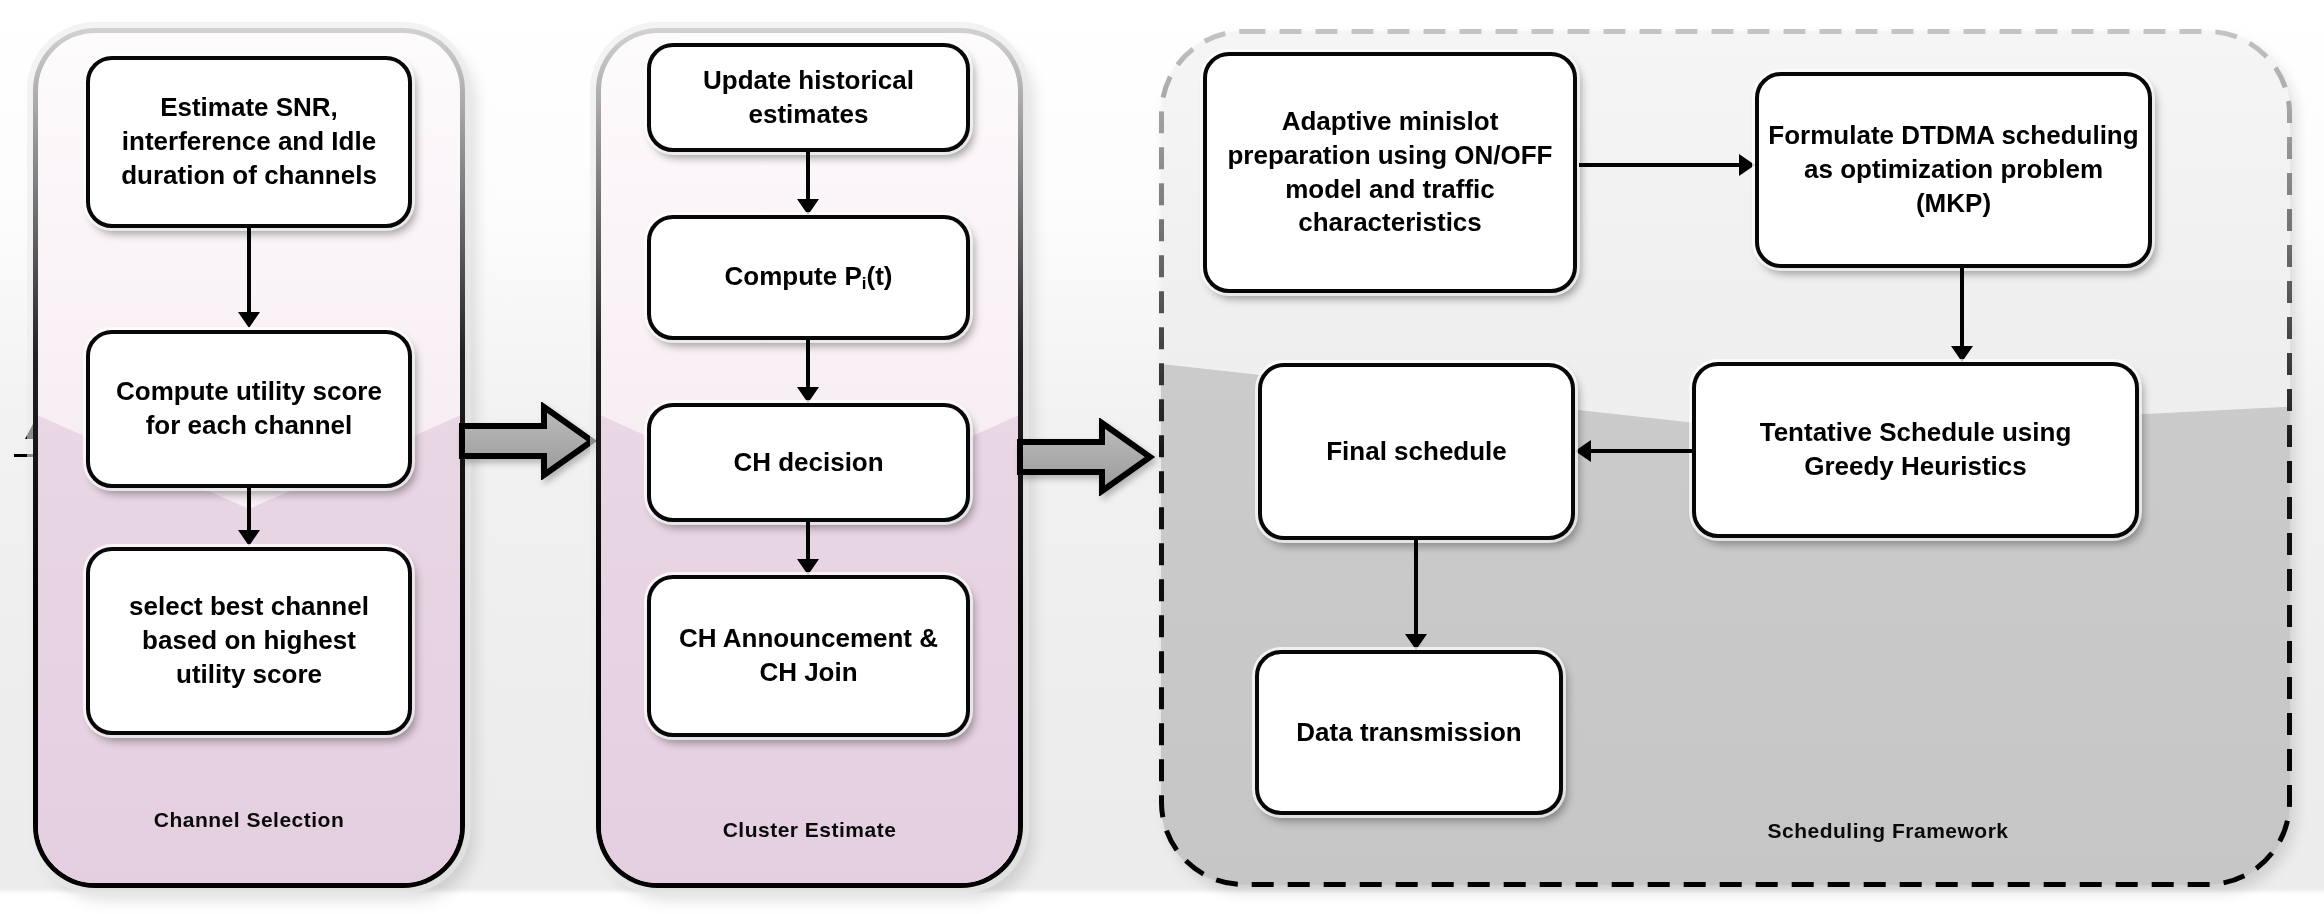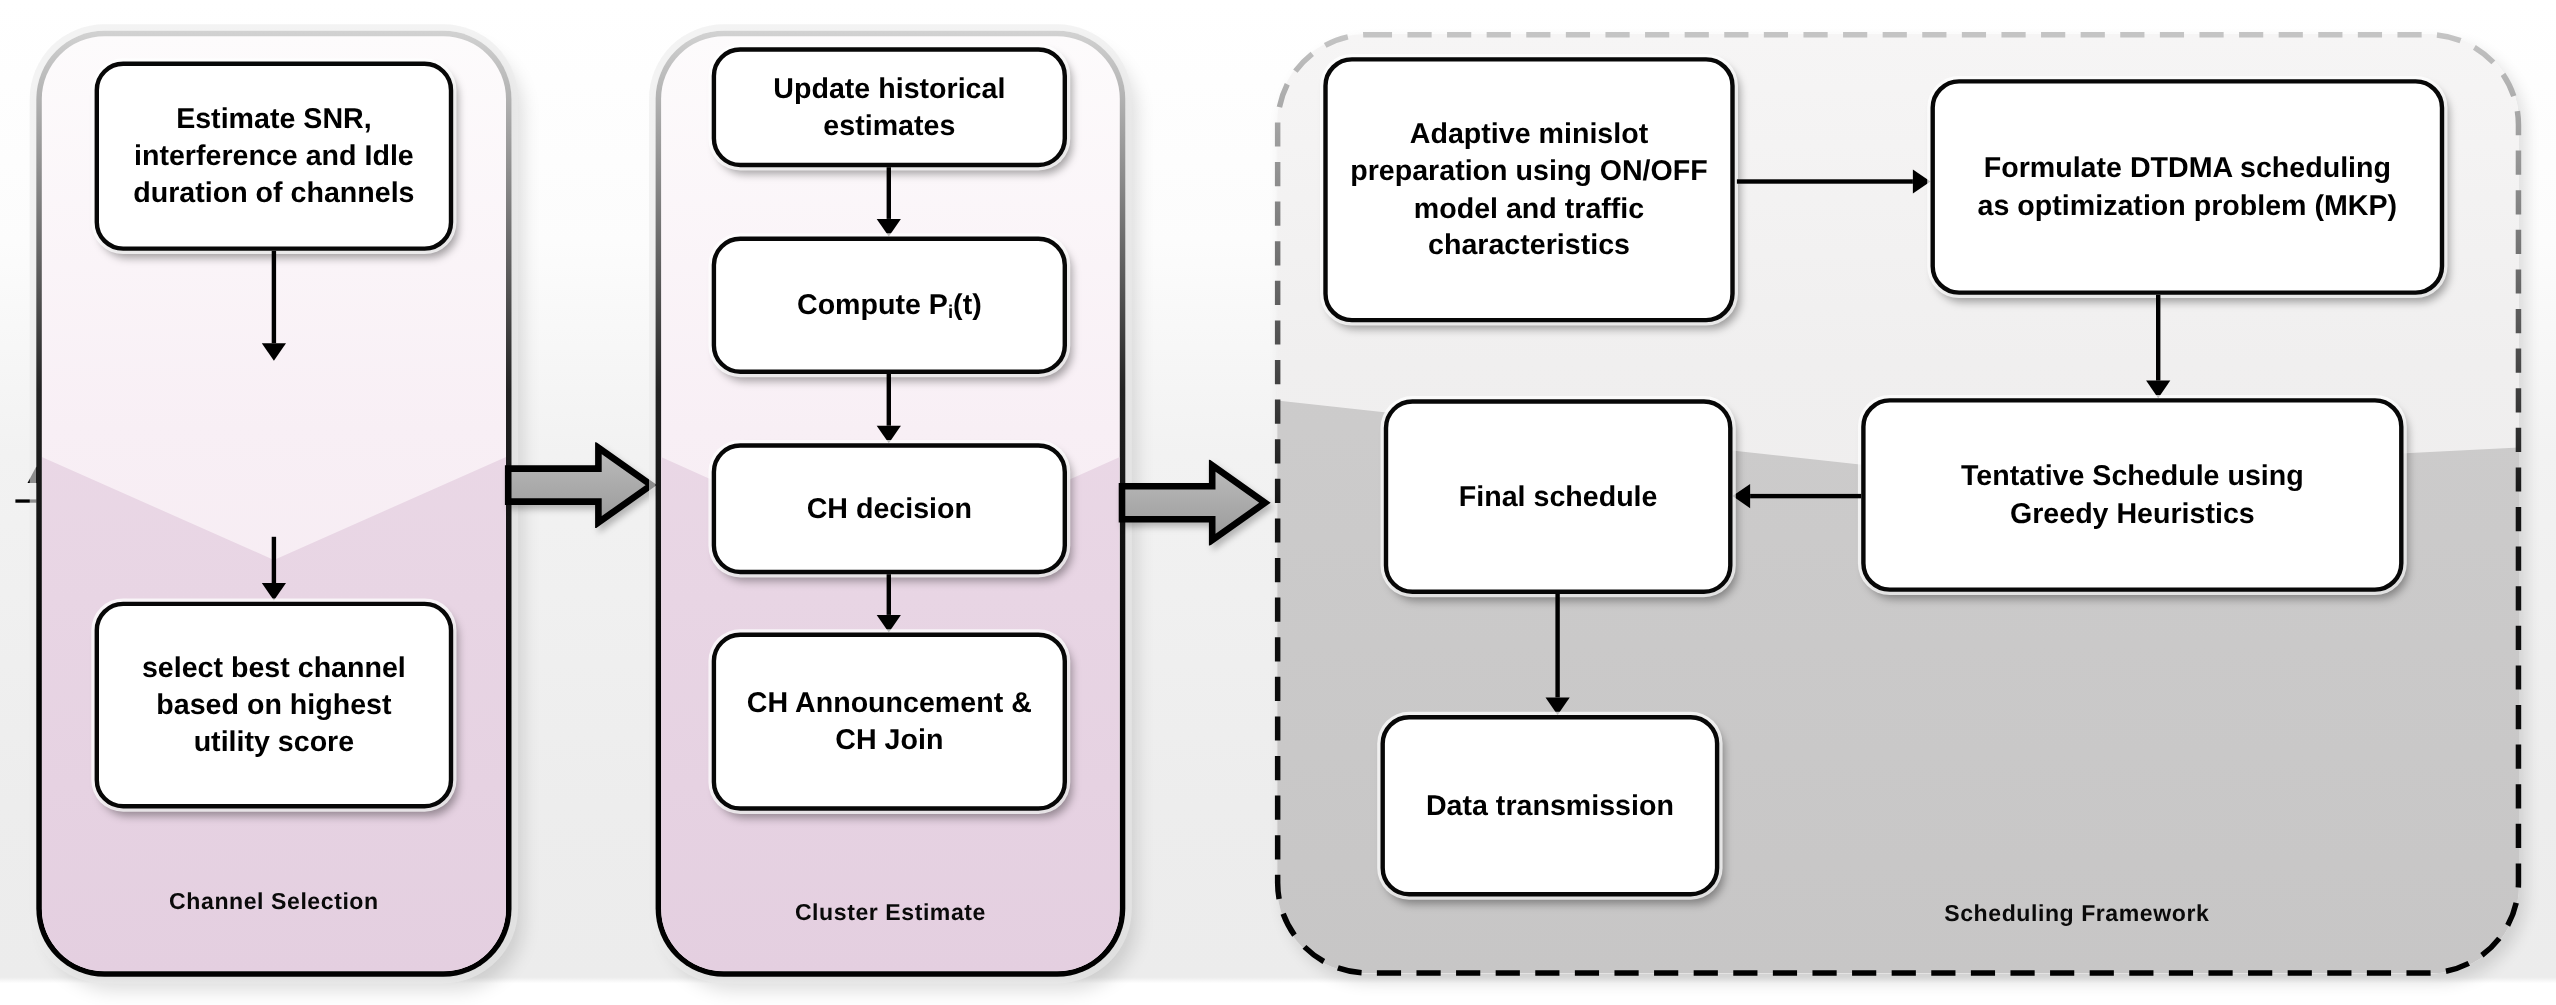--- a/index.html
+++ b/index.html
@@ -104,20 +104,23 @@
     <div class="pfill">
       <div class="pshade"></div>
     </div>
 
     <div class="node maxw280" style="left:53px; top:28px; width:326px; height:172px;">
       <span class="lbl">Estimate SNR, interference and Idle duration of channels</span>
     </div>
 
     <div class="varr" style="left:214px; top:200px; height:84px;"></div>
 
+    <div class="node maxw280" style="left:53px; top:302px; width:326px; height:158px;">
+      <span class="lbl">Compute utility score for each channel</span>
+    </div>
 
     <div class="varr" style="left:214px; top:460px; height:42px;"></div>
 
     <div class="node maxw280" style="left:53px; top:519px; width:326px; height:188px;">
       <span class="lbl">select best channel based on highest utility score</span>
     </div>
 
     <div class="ptitle" style="left:0; right:0; top:780px;">Channel Selection</div>
   </div>
 
@@ -190,27 +193,27 @@
       </defs>
       <rect x="3.5" y="3.5" width="1128" height="853" rx="82" fill="none" stroke="url(#dg)" stroke-width="5" stroke-dasharray="22 14"></rect>
     </svg>
 
     <div class="node maxw345" style="left:45px; top:24px; width:374px; height:241px;">
       <span class="lbl">Adaptive minislot preparation using ON/OFF model and traffic characteristics</span>
     </div>
 
     <div class="harr right" style="left:421px; top:135px; width:160px;"></div>
 
-    <div class="node maxw390" style="left:597px; top:44px; width:467px; height:196px;">
+    <div class="node maxw390" style="left:597px; top:44px; width:397px; height:196px;">
       <span class="lbl">Formulate DTDMA scheduling as optimization problem (MKP)</span>
     </div>
 
     <div class="varr" style="left:802px; top:240px; height:78px;"></div>
 
-    <div class="node maxw390" style="left:534px; top:334px; width:493px; height:176px;">
+    <div class="node maxw390" style="left:534px; top:334px; width:447px; height:176px;">
       <span class="lbl">Tentative Schedule using Greedy Heuristics</span>
     </div>
 
     <div class="harr left" style="left:433px; top:421px; width:101px;"></div>
 
     <div class="node" style="left:100px; top:335px; width:317px; height:177px;">
       <span class="lbl">Final schedule</span>
     </div>
 
     <div class="varr" style="left:256px; top:512px; height:94px;"></div>

